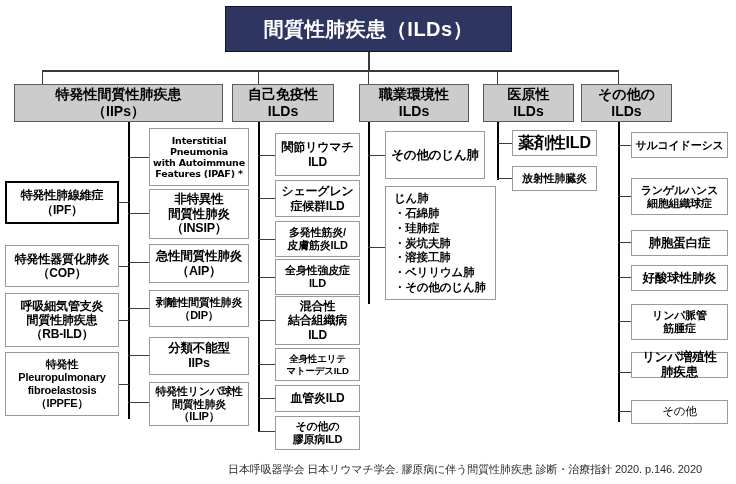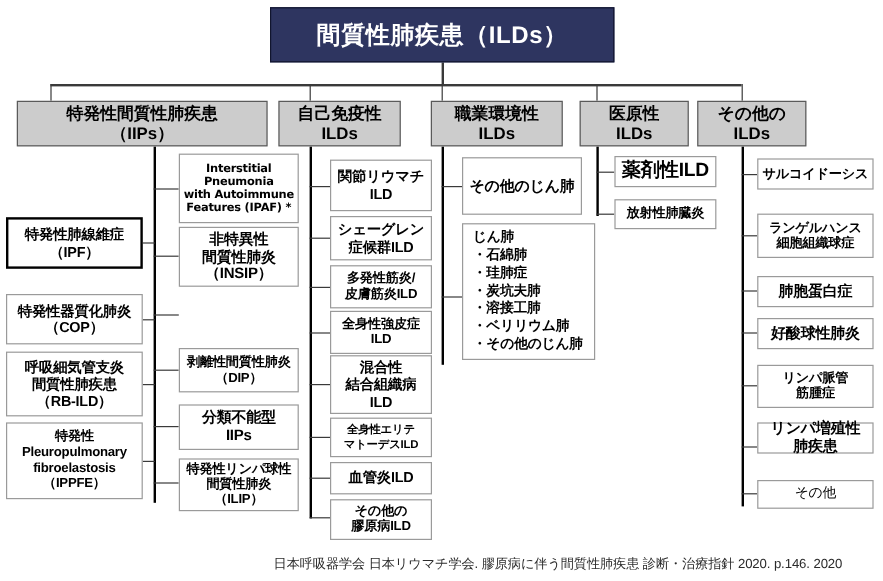--- a/index.html
+++ b/index.html
@@ -140,20 +140,23 @@
   <div class="node small" style="left:5px; top:352px; width:114px; height:64px;">
       <span>特発性<br>Pleuropulmonary<br>fibroelastosis<br>（IPPFE）</span>
     </div>
 
   <div class="node tiny latin plain" style="left:149px; top:128px; width:100px; height:58px; font-weight:bold;">
       <span>Interstitial<br>Pneumonia<br>with Autoimmune<br>Features (IPAF) *</span>
     </div>
   <div class="node" style="left:149px; top:189px; width:100px; height:50px; font-size:12.5px;">
       <span>非特異性<br>間質性肺炎<br>（INSIP）</span>
     </div>
+  <div class="node" style="left:149px; top:244px; width:100px; height:39px; font-size:12.5px;">
+      <span>急性間質性肺炎<br>（AIP）</span>
+    </div>
   <div class="node small" style="left:149px; top:290px; width:100px; height:37px;">
       <span>剥離性間質性肺炎<br>（DIP）</span>
     </div>
   <div class="node" style="left:149px; top:337px; width:100px; height:38px; font-size:12.5px;">
       <span>分類不能型<br>IIPs</span>
     </div>
   <div class="node small" style="left:149px; top:382px; width:100px; height:44px;">
       <span>特発性リンパ球性<br>間質性肺炎<br>（ILIP）</span>
     </div>
 

